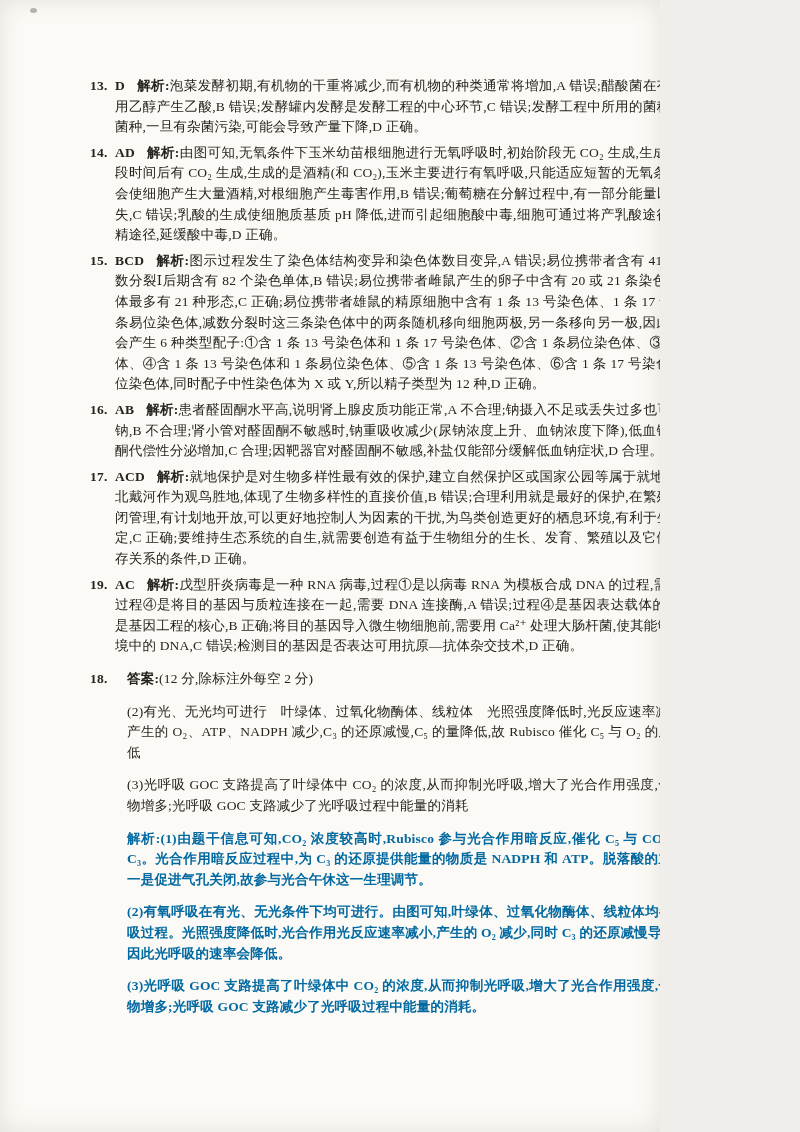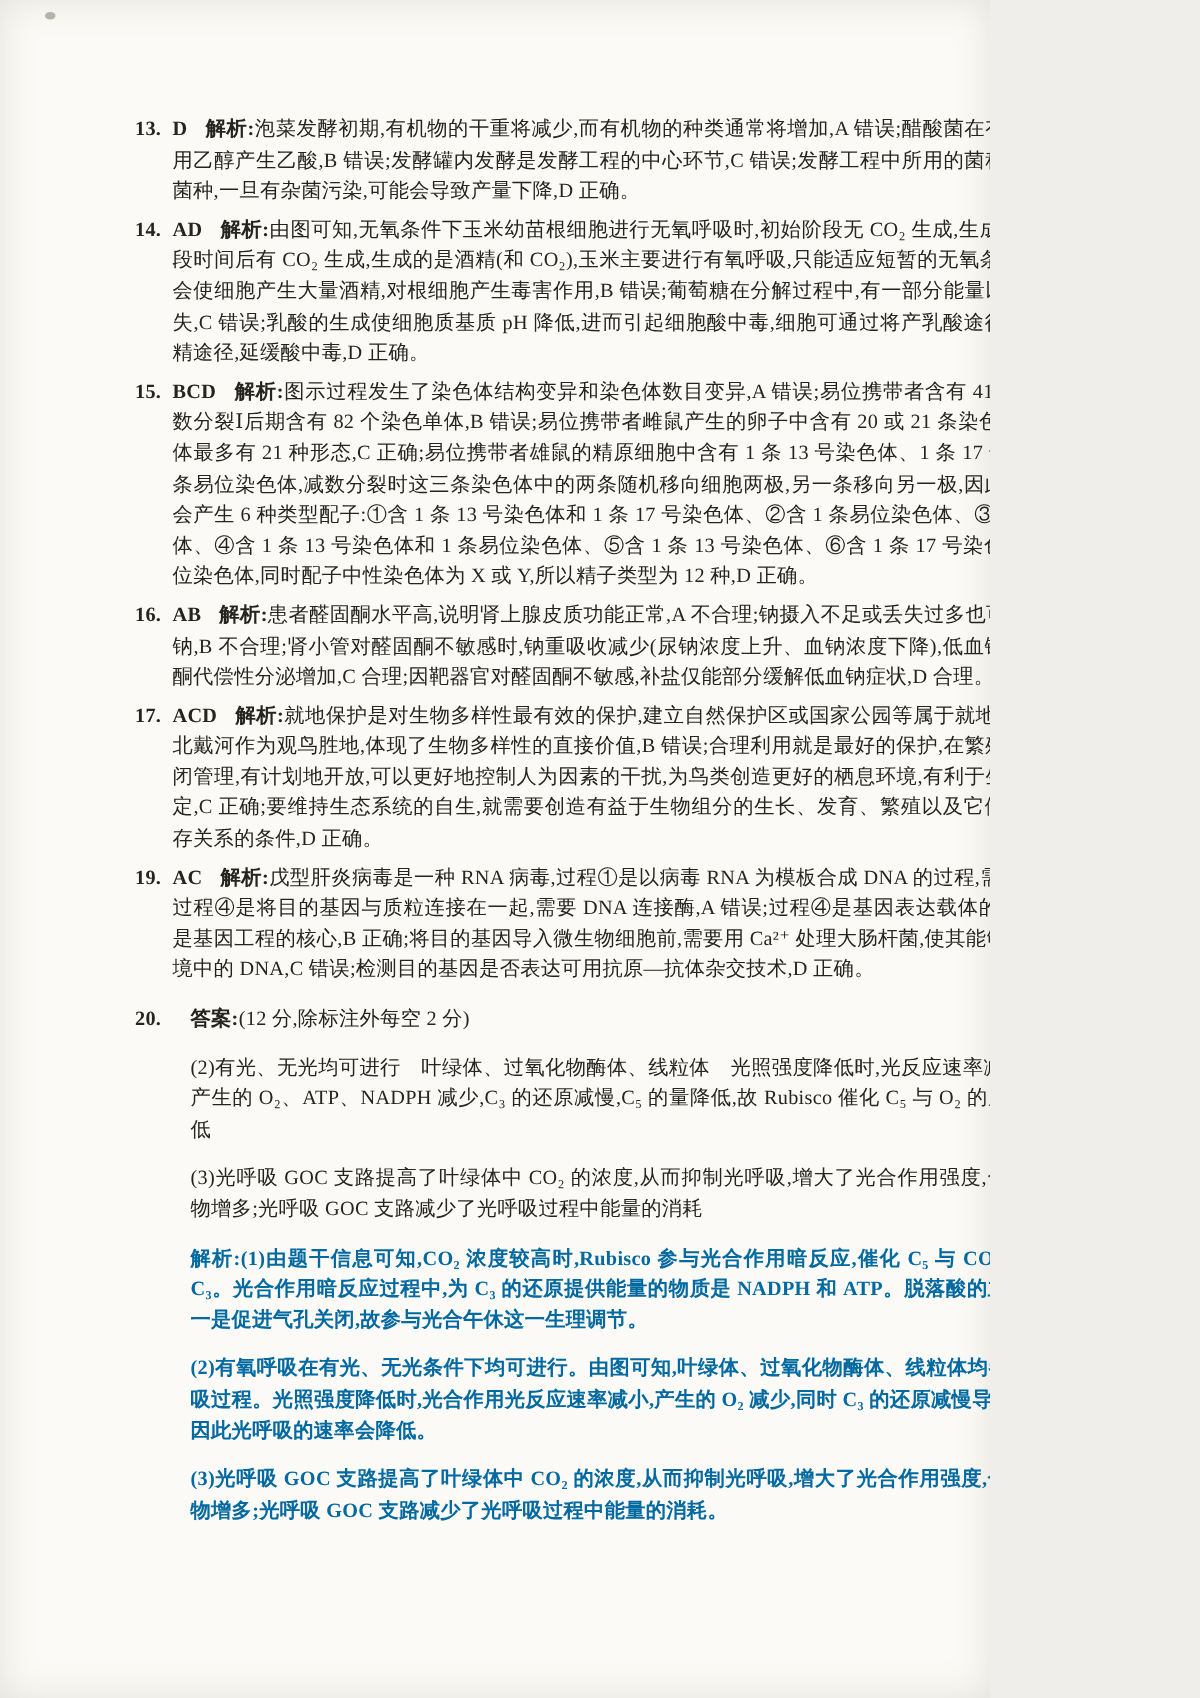--- a/index.html
+++ b/index.html
@@ -55,21 +55,21 @@
 
     <div class="item">
       <span class="num">17.</span><span class="ans">ACD</span><span class="lab">解析:</span><span>就地保护是对生物多样性最有效的保护,建立自然保护区或国家公园等属于就地保护,A 正确;北戴河作为观鸟胜地,体现了生物多样性的直接价值,B 错误;合理利用就是最好的保护,在繁殖季节进行封闭管理,有计划地开放,可以更好地控制人为因素的干扰,为鸟类创造更好的栖息环境,有利于生态系统的稳定,C 正确;要维持生态系统的自生,就需要创造有益于生物组分的生长、发育、繁殖以及它们形成互利共存关系的条件,D 正确。</span>
     </div>
 
     <div class="item">
       <span class="num">19.</span><span class="ans">AC</span><span class="lab">解析:</span><span>戊型肝炎病毒是一种 RNA 病毒,过程①是以病毒 RNA 为模板合成 DNA 的过程,需要逆转录酶,过程④是将目的基因与质粒连接在一起,需要 DNA 连接酶,A 错误;过程④是基因表达载体的构建,这一步是基因工程的核心,B 正确;将目的基因导入微生物细胞前,需要用 Ca²⁺ 处理大肠杆菌,使其能够吸收外界环境中的 DNA,C 错误;检测目的基因是否表达可用抗原—抗体杂交技术,D 正确。</span>
     </div>
 
     <div class="item">
-      <span class="num">20.</span>
+      <span class="num">18.</span>
       <div class="line"><span class="lab">答案:</span><span>(12 分,除标注外每空 2 分)</span></div>
       <div class="line">(2)有光、无光均可进行　叶绿体、过氧化物酶体、线粒体　光照强度降低时,光反应速率减小,光反应产生的 O₂、ATP、NADPH 减少,C₃ 的还原减慢,C₅ 的量降低,故 Rubisco 催化 C₅ 与 O₂ 的反应速率降低</div>
       <div class="line">(3)光呼吸 GOC 支路提高了叶绿体中 CO₂ 的浓度,从而抑制光呼吸,增大了光合作用强度,合成的有机物增多;光呼吸 GOC 支路减少了光呼吸过程中能量的消耗</div>
       <div class="line analysis"><span class="lab">解析:</span><span>(1)由题干信息可知,CO₂ 浓度较高时,Rubisco 参与光合作用暗反应,催化 C₅ 与 CO₂ 反应生成 C₃。光合作用暗反应过程中,为 C₃ 的还原提供能量的物质是 NADPH 和 ATP。脱落酸的主要作用之一是促进气孔关闭,故参与光合午休这一生理调节。</span></div>
       <div class="line analysis">(2)有氧呼吸在有光、无光条件下均可进行。由图可知,叶绿体、过氧化物酶体、线粒体均参与了光呼吸过程。光照强度降低时,光合作用光反应速率减小,产生的 O₂ 减少,同时 C₃ 的还原减慢导致 C₅ 减少,因此光呼吸的速率会降低。</div>
       <div class="line analysis">(3)光呼吸 GOC 支路提高了叶绿体中 CO₂ 的浓度,从而抑制光呼吸,增大了光合作用强度,合成的有机物增多;光呼吸 GOC 支路减少了光呼吸过程中能量的消耗。</div>
     </div>
 
   </div>
 </div>

